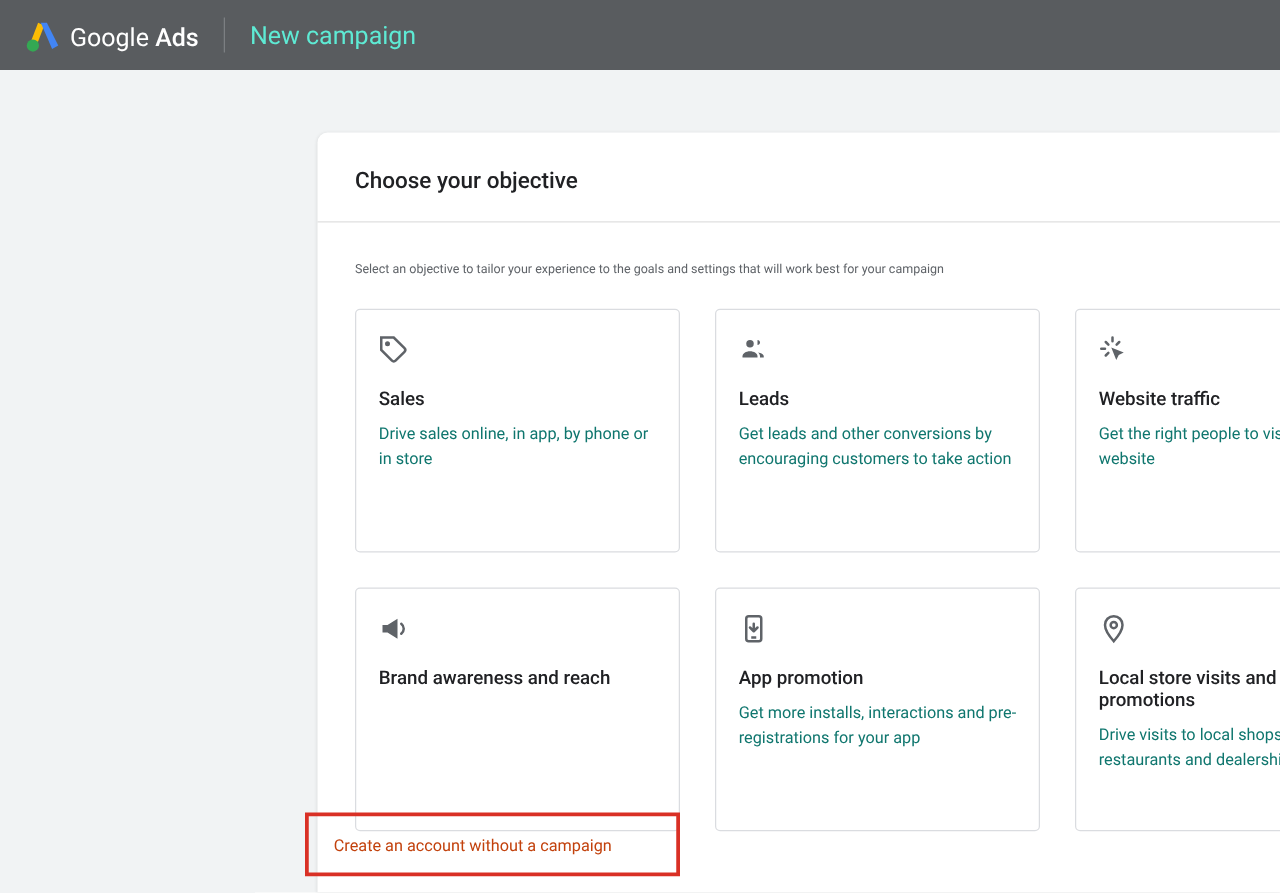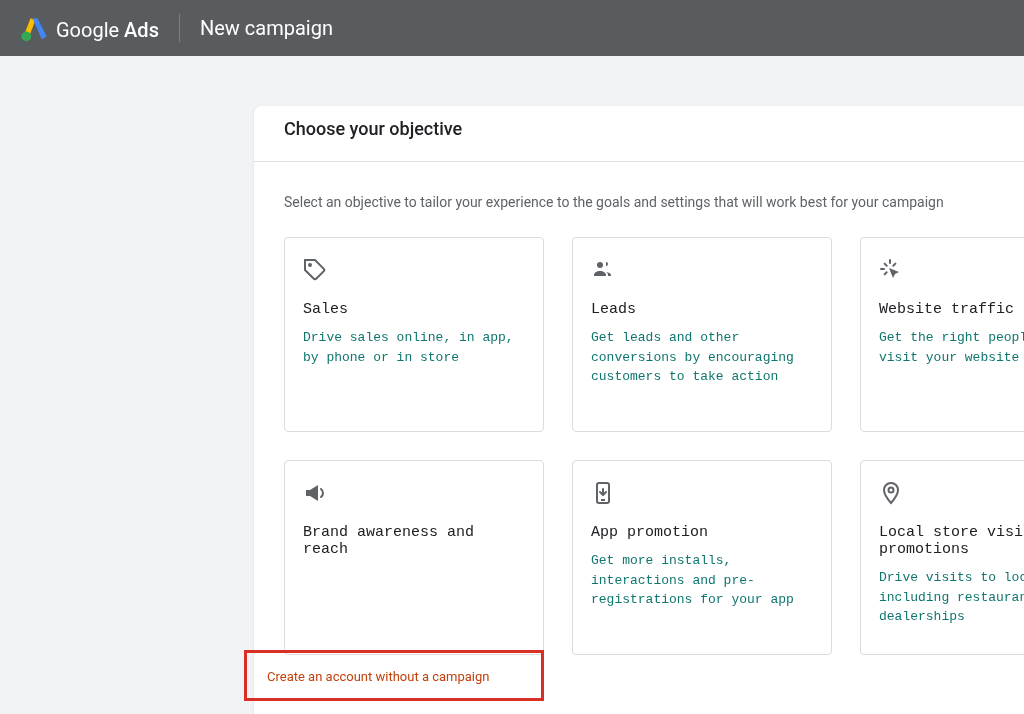--- a/index.html
+++ b/index.html
@@ -41,58 +41,57 @@
     }
     .divider {
       width: 1px;
       height: 28px;
       background: #7c7f82;
       margin: 0 20px;
     }
     .page-title {
       font-size: 20px;
       font-weight: 400;
-      color: #ffffff;
+      color: #5eead4;
     }
     .content-wrapper {
       padding: 50px 0 0 0;
       height: calc(100% - 56px);
     }
     .card {
       background: #fff;
       border-radius: 8px 0 0 0;
       box-shadow: 0 1px 3px rgba(0,0,0,0.1);
       margin-left: 254px;
       height: 100%;
       padding: 0;
       position: relative;
     }
     .card-header {
-      padding: 12px 0 22px 30px;
+      padding: 28px 0 22px 30px;
       border-bottom: 1px solid #e0e0e0;
     }
     .card-title {
       font-size: 18px;
       font-weight: 500;
       color: #202124;
     }
     .card-body {
       padding: 30px 0 0 30px;
     }
     .description {
-      font-size: 14px;
+      font-size: 10px;
       color: #5f6368;
       margin-bottom: 24px;
       line-height: 1.5;
     }
     .objectives-grid {
       display: grid;
       grid-template-columns: 260px 260px 260px;
       gap: 28px;
-      font-family: Liberation Mono, monospace;
     }
     .objective-card {
       border: 1px solid #dadce0;
       border-radius: 4px;
       padding: 20px 18px;
       height: 195px;
       cursor: pointer;
       transition: box-shadow 0.2s;
     }
     .objective-icon {

